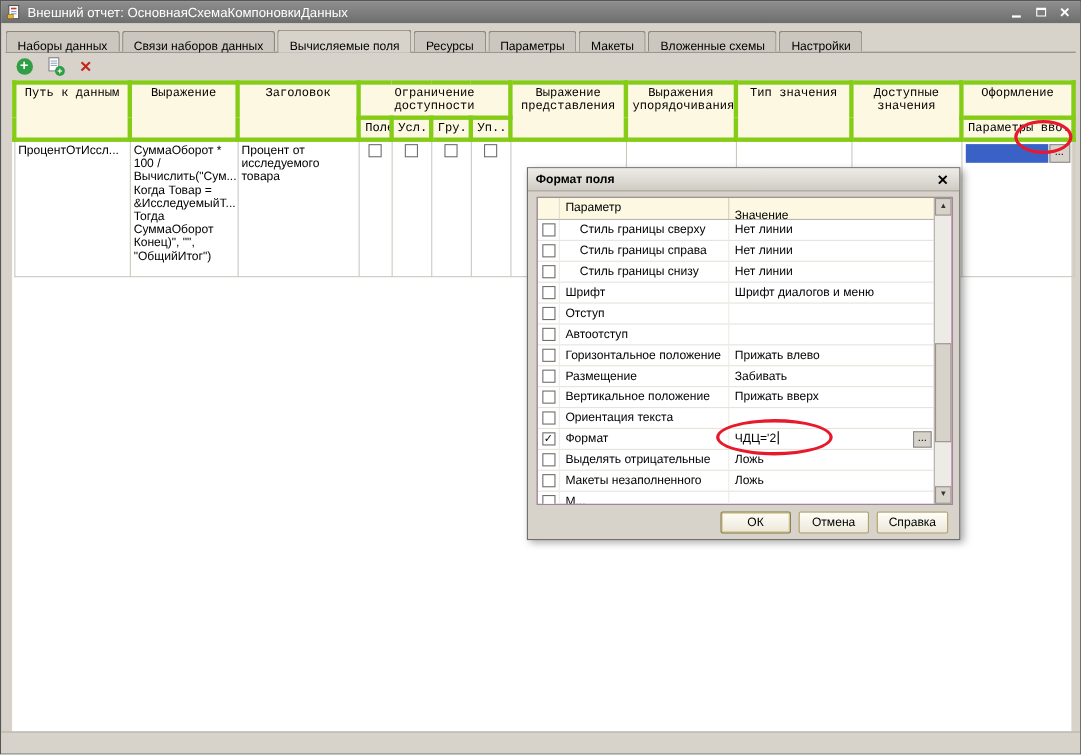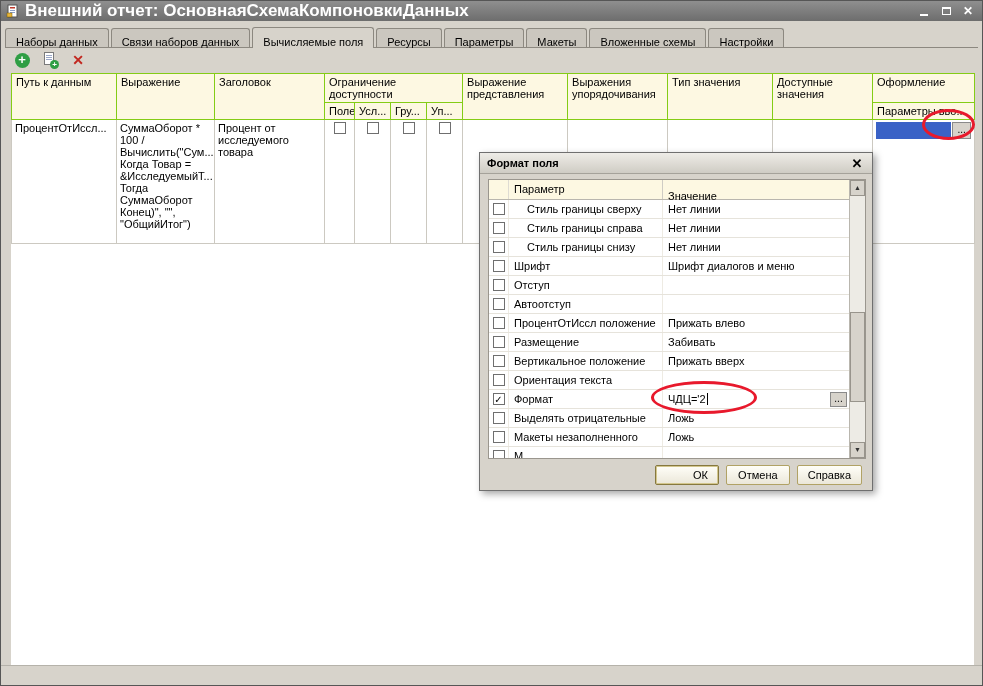--- a/index.html
+++ b/index.html
@@ -7,21 +7,21 @@
   .window{
     position:relative;width:983px;height:686px;background:#d7d3cb;
     border:1px solid #565656;overflow:hidden;
     font-family:"Liberation Sans",sans-serif;font-size:11px;color:#000;
   }
   
   .titlebar{position:absolute;left:0;top:0;right:0;height:20px;
     background:linear-gradient(#8f8f8f,#6d6d6d);display:flex;align-items:center;
     padding:0 5px;gap:5px;}
   .app-icon{width:14px;height:14px;flex:0 0 auto;}
-  .title-text{flex:1;color:#fff;font-size:17px;font-weight:bold;white-space:nowrap;overflow:hidden;}
+  .title-text{flex:1;color:#fff;font-size:12px;font-weight:normal;white-space:nowrap;overflow:hidden;}
   .win-btns{display:flex;gap:8px;align-items:center;margin-right:2px;}
   .win-btn{width:14px;height:14px;display:flex;align-items:center;justify-content:center;color:#fff;cursor:default;}
   .min-glyph{width:8px;height:2px;background:#fff;margin-top:8px;}
   .max-glyph{width:9px;height:8px;border:1px solid #fff;border-top-width:2px;}
   .close-glyph{font-size:12px;font-weight:bold;line-height:12px;}
   
   .tabbar{position:absolute;left:4px;top:26px;right:4px;height:21px;
     display:flex;align-items:flex-end;border-bottom:1px solid #8c8880;}
   .tab{height:19px;line-height:18px;padding:4px 10px;margin-right:2px;
     background:#cbc7bf;border:1px solid #8c8880;border-bottom:none;
@@ -34,22 +34,22 @@
     font-weight:bold;font-size:13px;line-height:14px;text-align:center;}
   .icon-copy{position:relative;width:14px;height:16px;}
   .icon-copy .page{position:absolute;left:1px;top:0;width:10px;height:13px;background:#fff;border:1px solid #7a7a7a;}
   .icon-copy .page:before{content:"";position:absolute;left:1px;top:2px;width:6px;height:1px;background:#9aa7c7;box-shadow:0 2px 0 #9aa7c7,0 4px 0 #9aa7c7;}
   .icon-copy .plus{position:absolute;right:-2px;bottom:-1px;width:9px;height:9px;border-radius:50%;
     background:#2f9e44;color:#fff;font-size:8px;font-weight:bold;line-height:9px;text-align:center;}
   .icon-del{color:#c2271f;font-weight:bold;font-size:14px;line-height:14px;}
   
   .grid-area{position:absolute;left:10px;top:72px;width:963px;height:592px;background:#fff;}
   table.grid{border-collapse:collapse;table-layout:fixed;width:963px;font-size:11px;}
-  table.grid th{background:var(--hdr,#fdf8e2);border:1px solid #84cc16;
-    font-weight:normal;text-align:left;vertical-align:top;padding:2px 4px;overflow:hidden;white-space:normal;}
+  table.grid th{background:var(--hdr,#fdf8e2);border:4px solid #84cc16;
+    font-weight:normal;text-align:center;vertical-align:top;padding:2px 4px;overflow:hidden;white-space:normal;font-family:Liberation Mono, monospace;}
   thead tr.r1{height:26px;}
   thead tr.r2{height:16px;}
   thead tr.r2 th{white-space:nowrap;}
   table.grid td{border:1px solid #ccc9c1;vertical-align:top;padding:2px 3px;overflow:hidden;}
   tr.data-row{height:124px;}
   td.pre{white-space:pre-line;}
   td.c{text-align:center;padding-top:4px;}
   .cb{display:inline-block;width:12px;height:12px;background:#fff;border:1px solid #6f6f6f;
     font-size:10px;line-height:11px;text-align:center;color:#000;}
   td.appearance-cell{padding:1px;}
@@ -84,21 +84,21 @@
     font-size:10px;line-height:12px;text-align:center;flex:0 0 auto;cursor:default;}
   .dlg-scroll{position:absolute;top:0;right:0;bottom:0;width:16px;background:#edebe5;border-left:1px solid #b9b6ae;}
   .sc-btn{position:absolute;left:0;right:0;height:16px;background:#d7d3cb;border:1px solid #98948c;
     font-size:7px;line-height:14px;text-align:center;color:#333;cursor:default;}
   .sc-up{top:0;}
   .sc-down{bottom:0;}
   .sc-thumb{position:absolute;left:0;right:0;top:132px;height:90px;background:#d7d3cb;border:1px solid #98948c;cursor:default;}
   .dlg-buttons{position:absolute;left:0;right:10px;top:312px;height:20px;display:flex;justify-content:flex-end;gap:7px;}
   .dlg-btn{min-width:64px;height:20px;padding:0 10px;font-family:"Liberation Sans",sans-serif;font-size:11px;
     background:linear-gradient(#fffef8,#ebe7d9);border:1px solid #b1a265;border-radius:2px;cursor:default;}
-  .dlg-btn.default{border-color:#86783f;box-shadow:inset 0 0 0 1px #d3c68c;text-align:right;}
+  .dlg-btn.default{border-color:#86783f;box-shadow:inset 0 0 0 1px #d3c68c;}
   
   .annot{position:absolute;border:3px solid var(--ann,#e8192c);border-radius:50%;z-index:50;pointer-events:none;}
   .annot1{left:921px;top:108px;width:53px;height:31px;}
   .annot2{left:650px;top:380px;width:106px;height:33px;}
 </style>
 </head>
 <body>
 
 <div class="window">
 
@@ -273,21 +273,21 @@
             <span class="cb-cell">
               <span class="cb"></span>
             </span>
             <span class="p-cell">Автоотступ</span>
             <span class="v-cell"></span>
           </div>
           <div class="dlg-row">
             <span class="cb-cell">
               <span class="cb"></span>
             </span>
-            <span class="p-cell">ПроцентОтИссл положение</span>
+            <span class="p-cell">Горизонтальное положение</span>
             <span class="v-cell">Прижать влево</span>
           </div>
           <div class="dlg-row">
             <span class="cb-cell">
               <span class="cb"></span>
             </span>
             <span class="p-cell">Размещение</span>
             <span class="v-cell">Забивать</span>
           </div>
           <div class="dlg-row">

